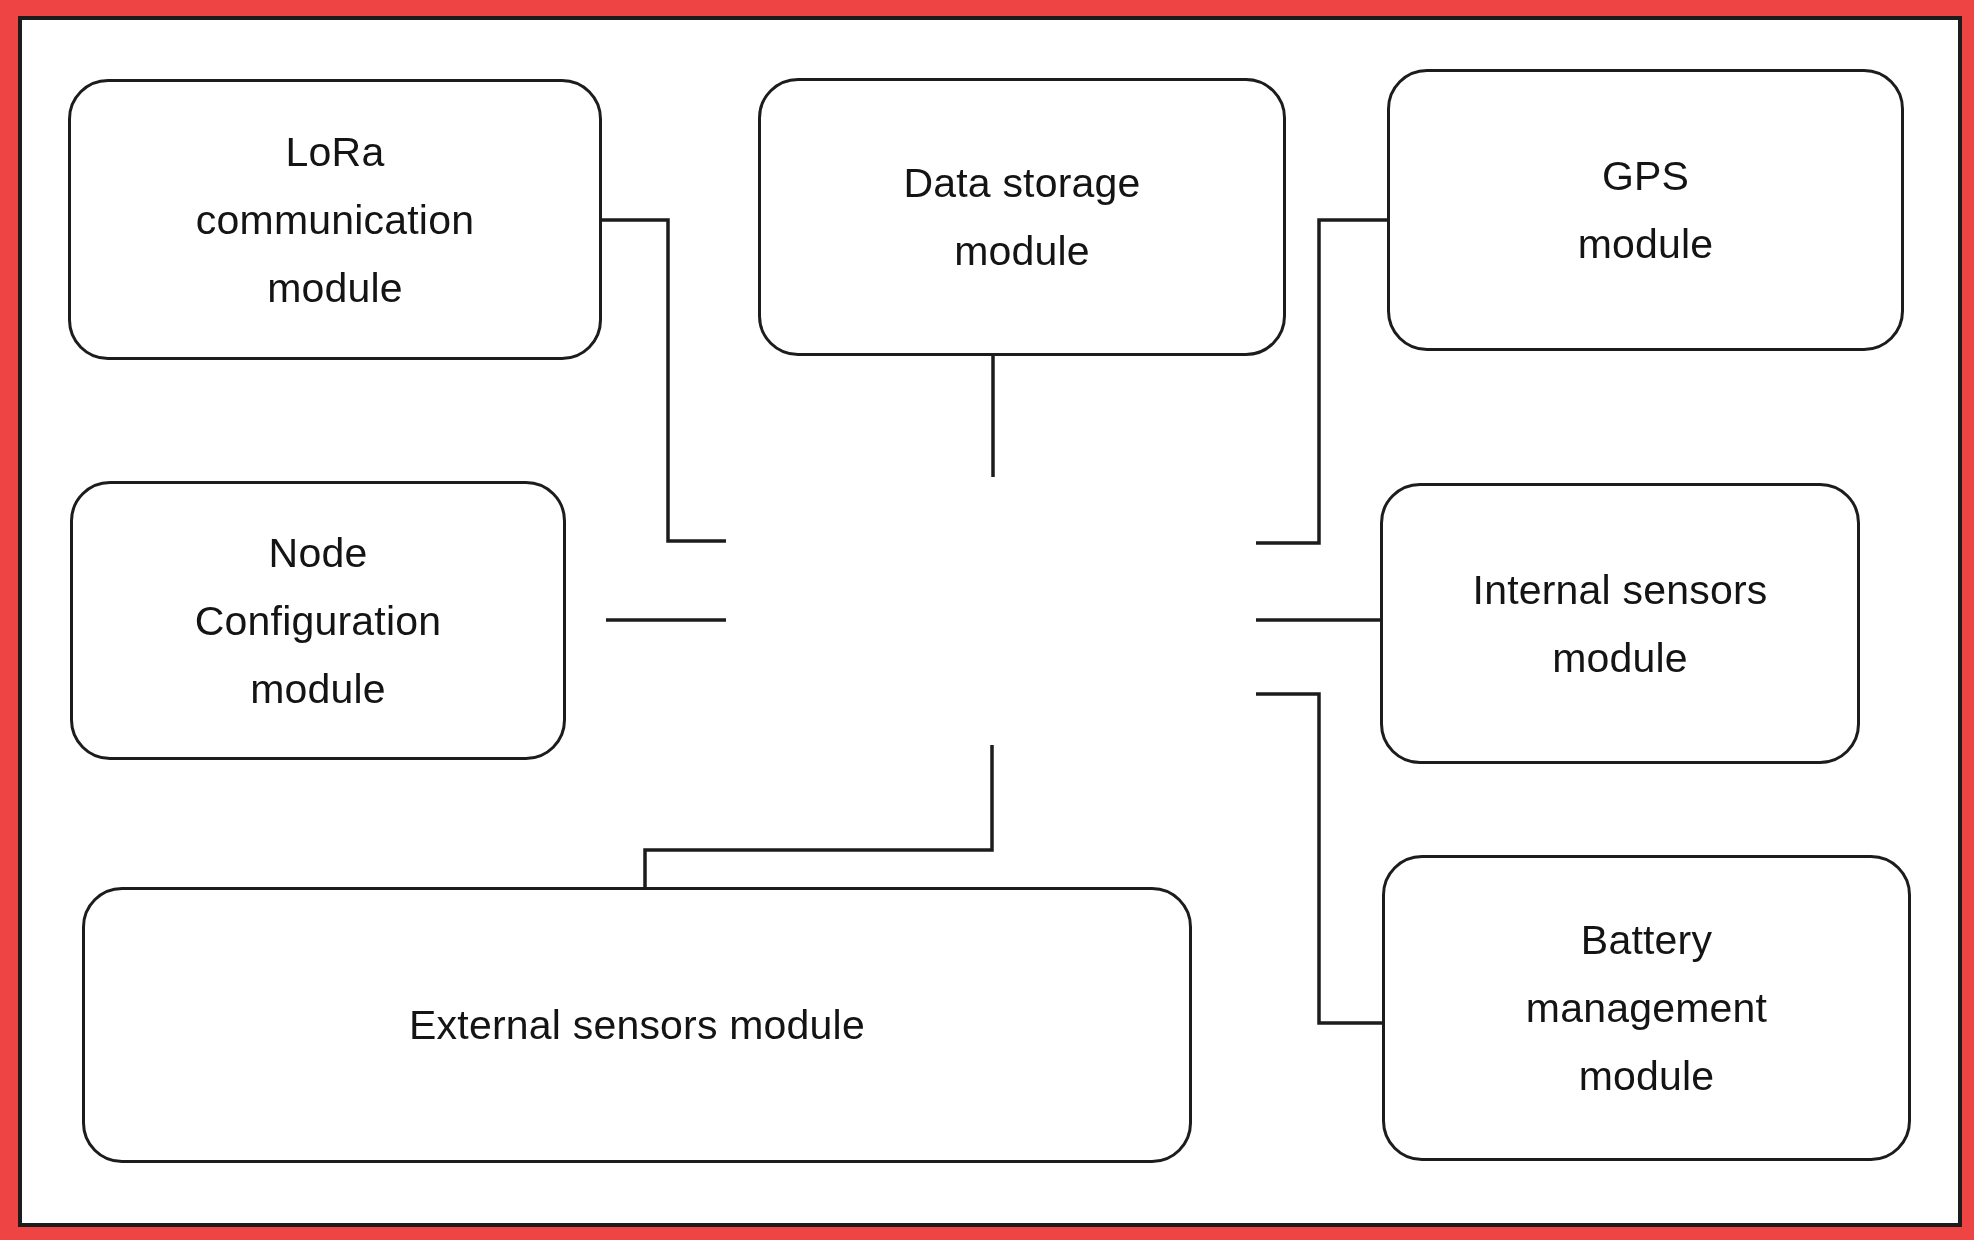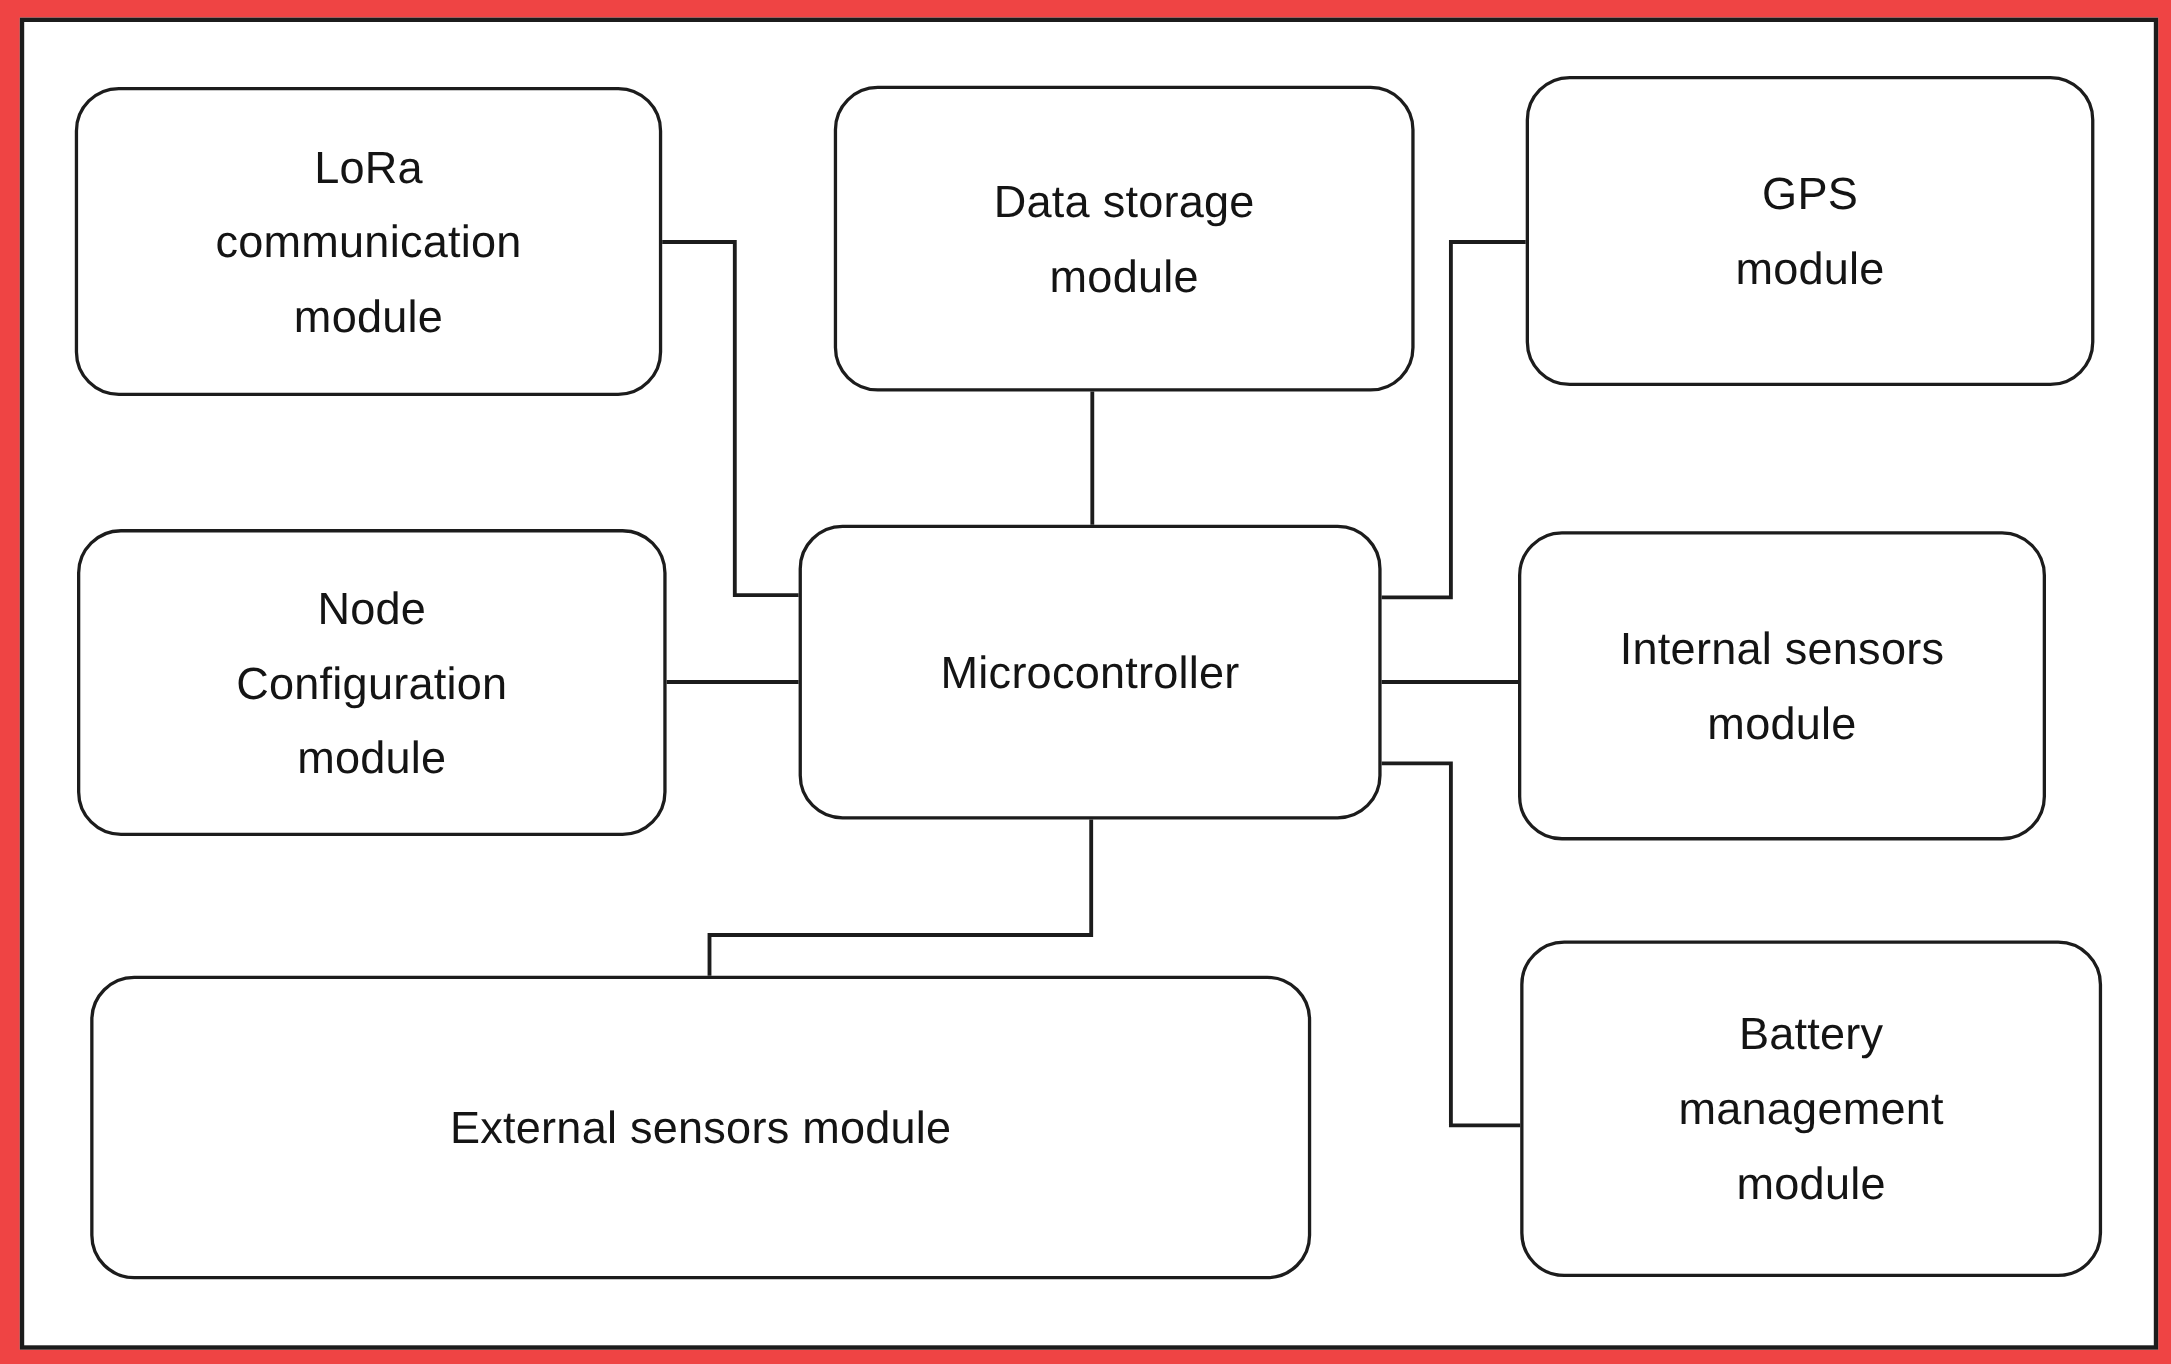--- a/index.html
+++ b/index.html
@@ -51,21 +51,21 @@
     white-space: pre-line;
     text-align: center;
     font-size: 41px;
     line-height: 68px;
     color: #141414;
     letter-spacing: 0.2px;
   }
   #box-lora      { left: 68px;   top: 79px;  width: 534px;  height: 281px; }
   #box-storage   { left: 729px;  top: 78px;  width: 528px;  height: 278px; margin-left: 29px; }
   #box-gps       { left: 1387px; top: 69px;  width: 517px;  height: 282px; }
-  #box-node      { left: 70px;   top: 481px; width: 536px;  height: 279px; }
+  #box-node      { left: 70px;   top: 481px; width: 496px;  height: 279px; }
   #box-micro     { left: 726px;  top: 477px; width: 530px;  height: 268px; }
   #box-internal  { left: 1380px; top: 483px; width: 480px;  height: 281px; }
   #box-external  { left: 82px;   top: 887px; width: 1110px; height: 276px; }
   #box-battery   { left: 1382px; top: 855px; width: 529px;  height: 306px; }
 </style>
 </head>
 <body>
 
 <div class="canvas">
 
@@ -96,23 +96,20 @@
     <span class="box-label">GPS
 module</span>
   </div>
 
   <div class="box" id="box-node">
     <span class="box-label">Node
 Configuration
 module</span>
   </div>
 
-  <div class="box" id="box-micro">
-    <span class="box-label">Microcontroller</span>
-  </div>
 
   <div class="box" id="box-internal">
     <span class="box-label">Internal sensors
 module</span>
   </div>
 
   <div class="box" id="box-external">
     <span class="box-label">External sensors module</span>
   </div>
 

